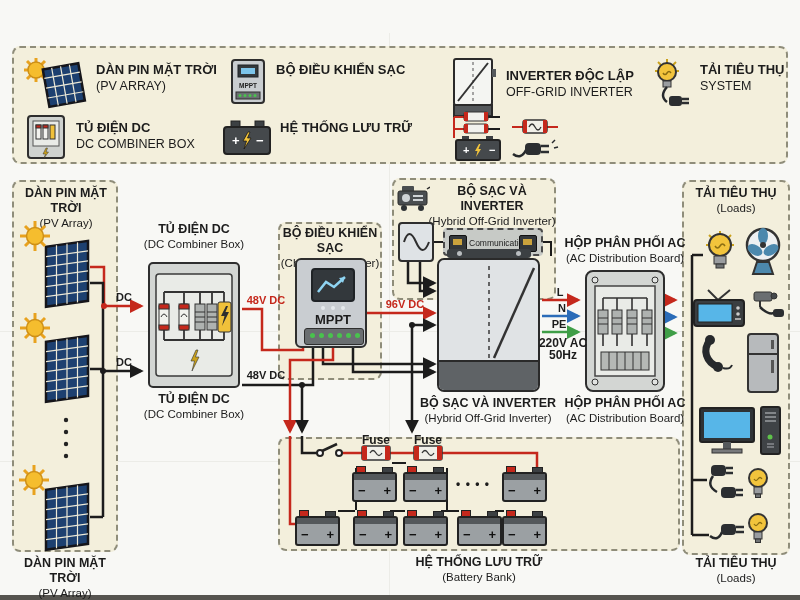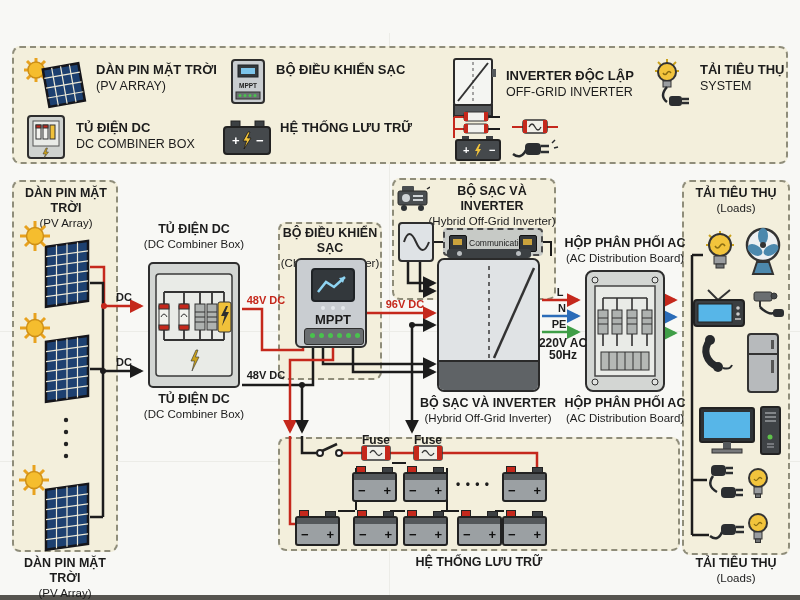--- a/index.html
+++ b/index.html
@@ -665,20 +665,21 @@
         <div class="capk abs"></div>
         <div class="body abs">
           <div class="band abs"></div>
           <span class="m abs">−</span>
           <span class="p abs">+</span>
         </div>
       </div>
     </div>
   <div class="abs cap" style="left:398px;top:555px;width:162px;">
     <div class="b">HỆ THỐNG LƯU TRỮ</div>
+    <div class="n">(Battery Bank)</div>
   </div>
 
   <div class="abs cap" style="left:686px;top:186px;width:100px;">
     <div class="b">TẢI TIÊU THỤ</div>
     <div class="n">(Loads)</div>
   </div>
   <div class="abs" style="left:701px;top:230px;">
     <svg width="38" height="44">
       <g stroke="#caa11c" stroke-width="2">
         <line x1="19" y1="1" x2="19" y2="5"></line>

